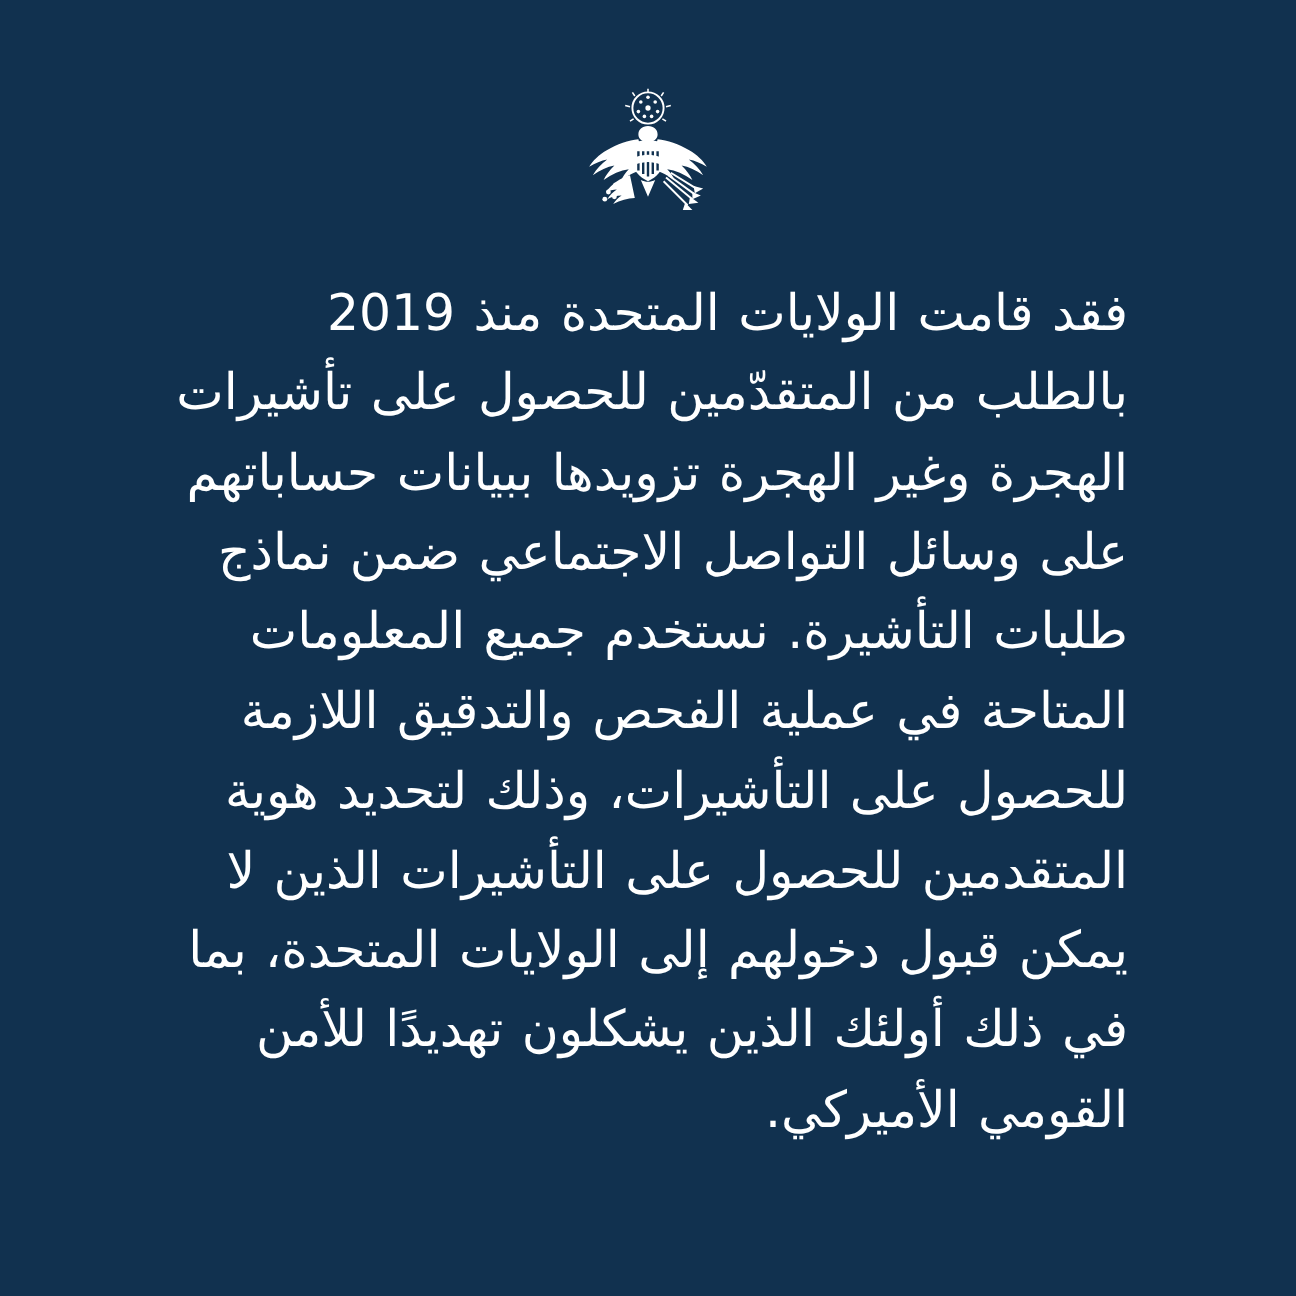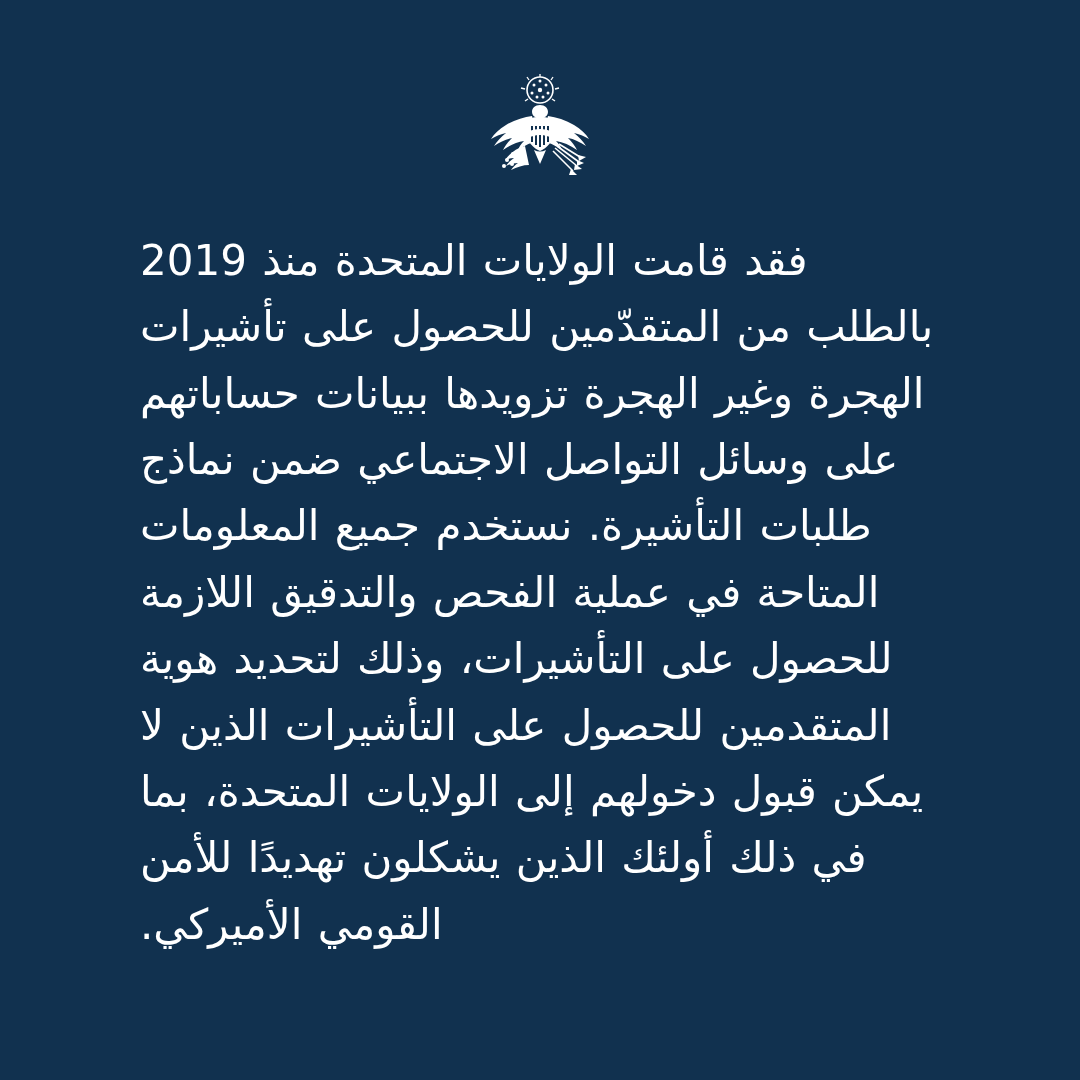--- a/index.html
+++ b/index.html
@@ -30,21 +30,21 @@
     display: flex;
     align-items: center;
     justify-content: center;
   }
   .seal-wrap svg {
     display: block;
   }
   .statement {
     margin-top: 36px;
     width: 800px;
-    text-align: left;
+    text-align: right;
     direction: rtl;
     color: #ffffff;
     font-size: 42px;
     line-height: 1.58;
     letter-spacing: 0px;
     font-weight: 400;
     word-spacing: 2px;
   }
 </style>
 </head>

